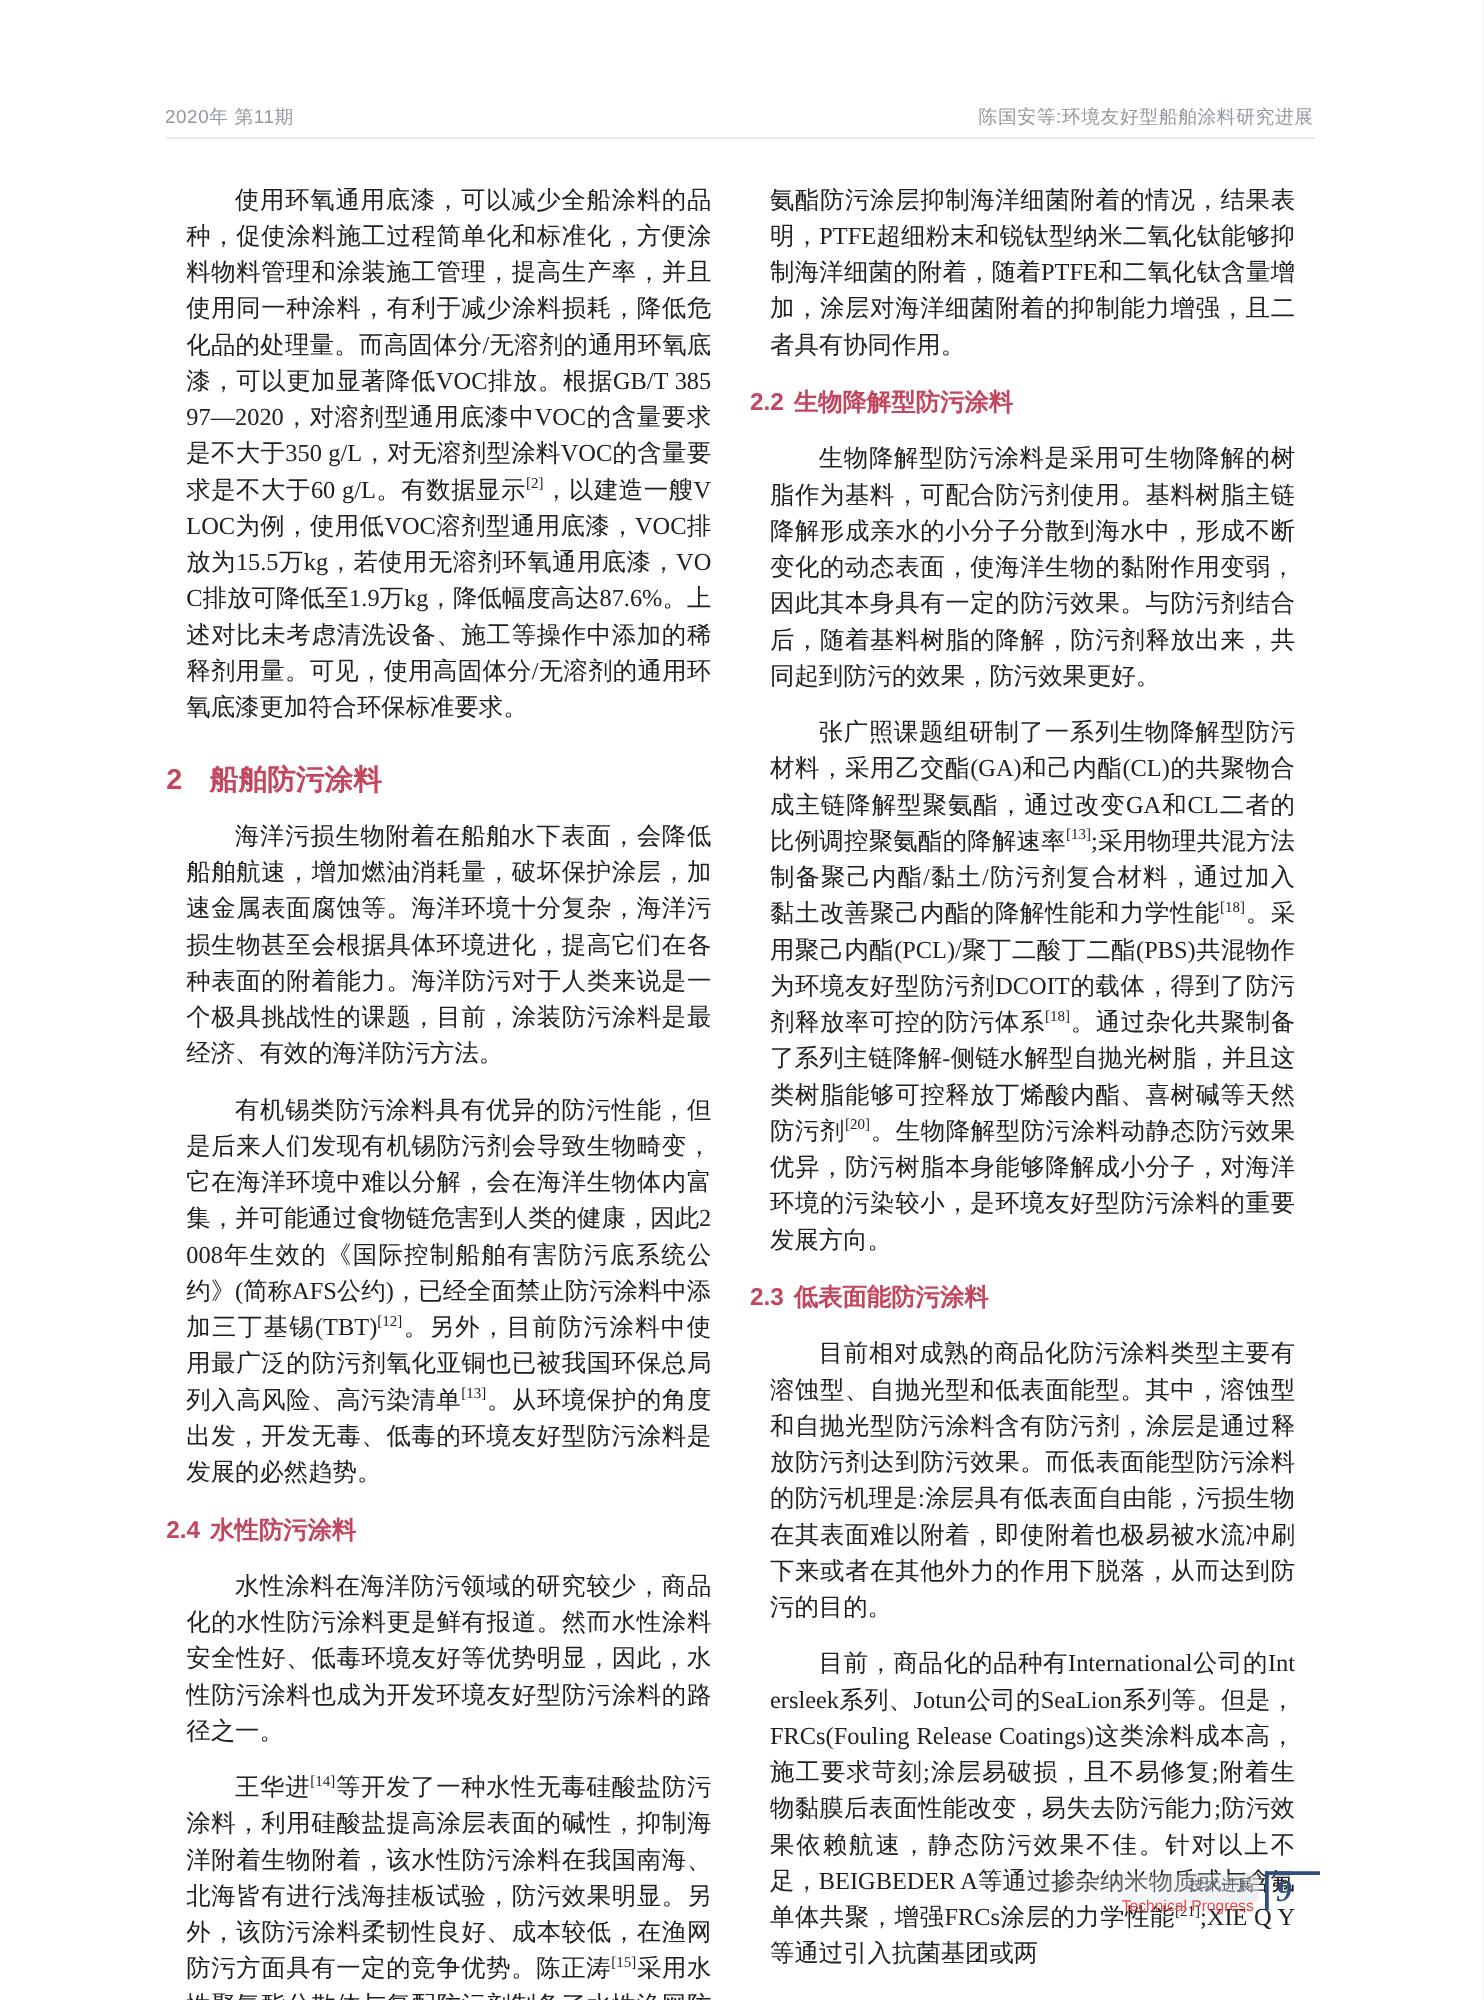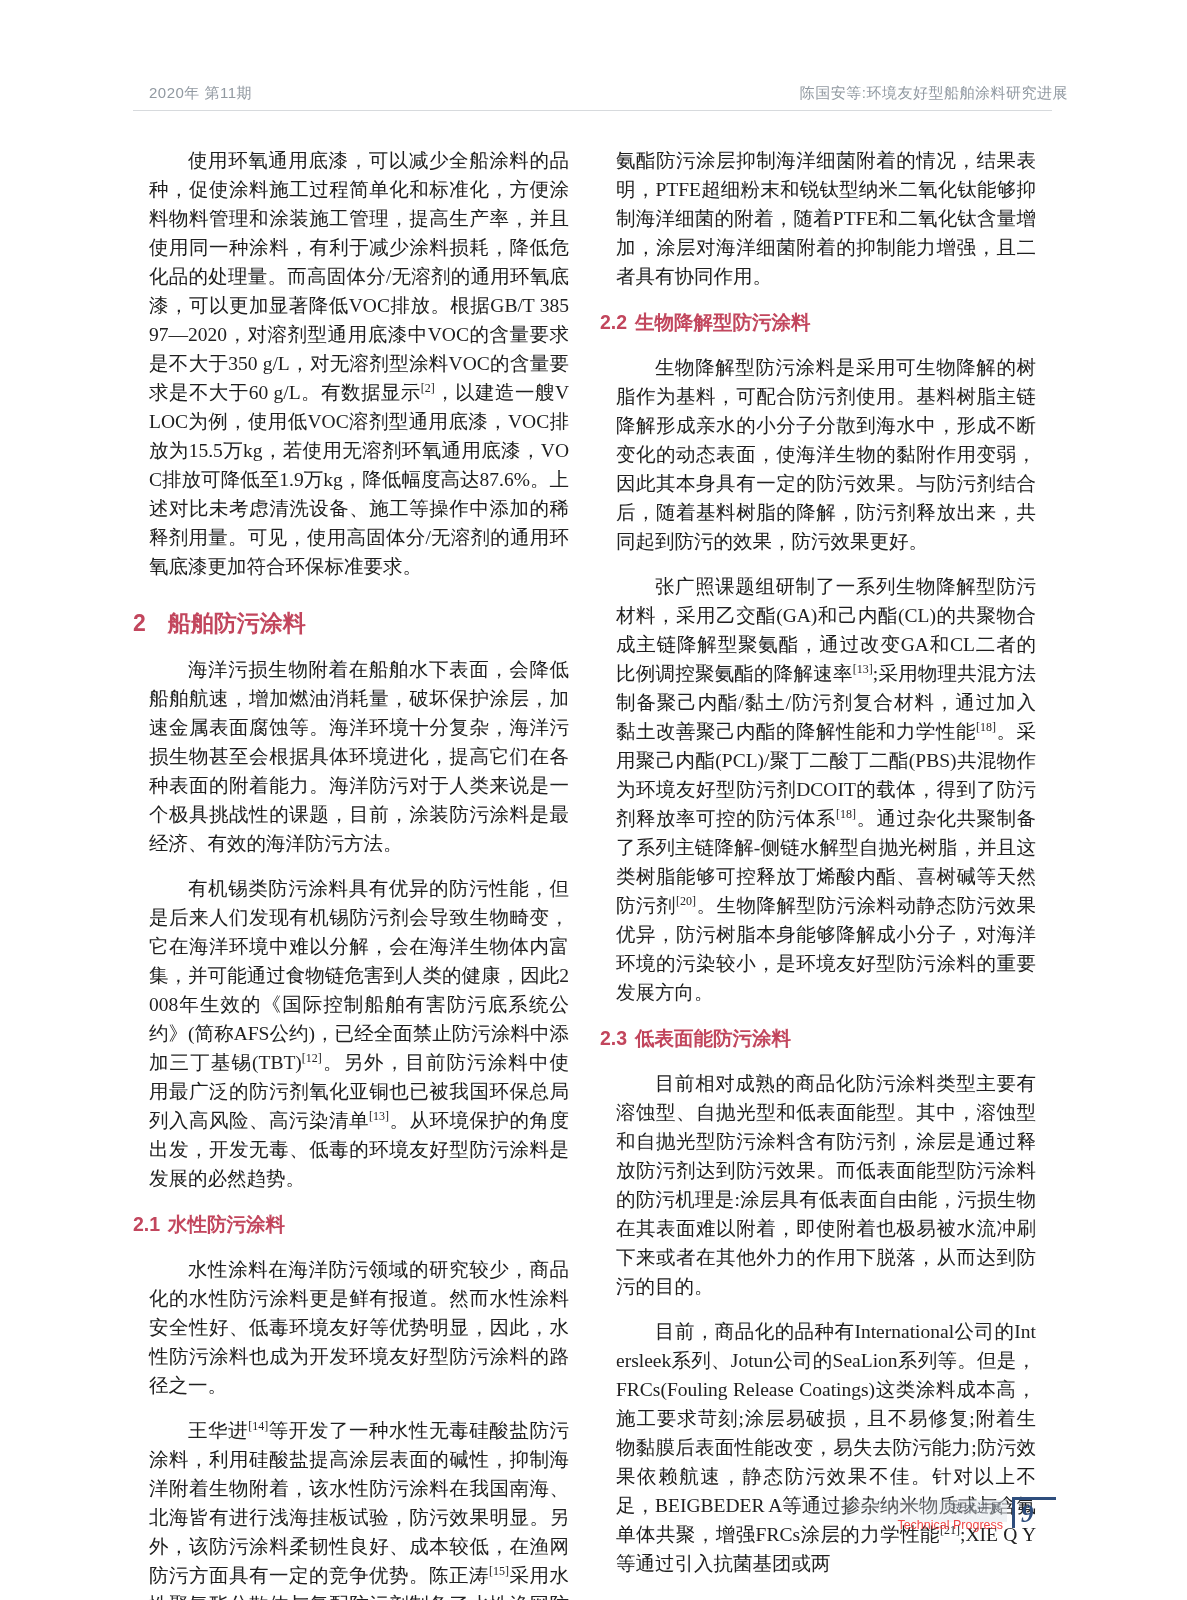--- a/index.html
+++ b/index.html
@@ -14,21 +14,21 @@
     position:relative;
     width:1187px;height:1600px;
     background:#ffffff;
     margin:0 auto;
     overflow:hidden;
     font-family:"Liberation Serif","DejaVu Serif",serif;
     color:var(--ink);
   }
   
   .header{
-    position:absolute;top:84px;left:149px;width:919px;
+    position:absolute;top:84px;left:132px;width:919px;
     display:flex;justify-content:space-between;align-items:baseline;
     font-family:"Liberation Sans","DejaVu Sans",sans-serif;
     font-size:15px;color:var(--hdr-gray);letter-spacing:.5px;
   }
   .header-rule{
     position:absolute;top:110px;left:133px;width:919px;height:1px;
     background:var(--rule);
   }
   
   .content{
@@ -98,21 +98,21 @@
     <span>陈国安等:环境友好型船舶涂料研究进展</span>
   </div>
   <div class="header-rule"></div>
 
   <div class="content">
     <div class="col">
         <p class="para">使用环氧通用底漆，可以减少全船涂料的品种，促使涂料施工过程简单化和标准化，方便涂料物料管理和涂装施工管理，提高生产率，并且使用同一种涂料，有利于减少涂料损耗，降低危化品的处理量。而高固体分/无溶剂的通用环氧底漆，可以更加显著降低VOC排放。根据GB/T 38597—2020，对溶剂型通用底漆中VOC的含量要求是不大于350 g/L，对无溶剂型涂料VOC的含量要求是不大于60 g/L。有数据显示<sup>[2]</sup>，以建造一艘VLOC为例，使用低VOC溶剂型通用底漆，VOC排放为15.5万kg，若使用无溶剂环氧通用底漆，VOC排放可降低至1.9万kg，降低幅度高达87.6%。上述对比未考虑清洗设备、施工等操作中添加的稀释剂用量。可见，使用高固体分/无溶剂的通用环氧底漆更加符合环保标准要求。</p>
         <div class="sec-h1"><span class="sec-num">2</span><span class="sec-title">船舶防污涂料</span></div>
         <p class="para">海洋污损生物附着在船舶水下表面，会降低船舶航速，增加燃油消耗量，破坏保护涂层，加速金属表面腐蚀等。海洋环境十分复杂，海洋污损生物甚至会根据具体环境进化，提高它们在各种表面的附着能力。海洋防污对于人类来说是一个极具挑战性的课题，目前，涂装防污涂料是最经济、有效的海洋防污方法。</p>
         <p class="para">有机锡类防污涂料具有优异的防污性能，但是后来人们发现有机锡防污剂会导致生物畸变，它在海洋环境中难以分解，会在海洋生物体内富集，并可能通过食物链危害到人类的健康，因此2008年生效的《国际控制船舶有害防污底系统公约》(简称AFS公约)，已经全面禁止防污涂料中添加三丁基锡(TBT)<sup>[12]</sup>。另外，目前防污涂料中使用最广泛的防污剂氧化亚铜也已被我国环保总局列入高风险、高污染清单<sup>[13]</sup>。从环境保护的角度出发，开发无毒、低毒的环境友好型防污涂料是发展的必然趋势。</p>
-        <div class="sec-h2"><span class="sec-num">2.1</span><span class="sec-title">水性防污涂料</span></div>
+        <div class="sec-h2"><span class="sec-num">2.4</span><span class="sec-title">水性防污涂料</span></div>
         <p class="para">水性涂料在海洋防污领域的研究较少，商品化的水性防污涂料更是鲜有报道。然而水性涂料安全性好、低毒环境友好等优势明显，因此，水性防污涂料也成为开发环境友好型防污涂料的路径之一。</p>
         <p class="para">王华进<sup>[14]</sup>等开发了一种水性无毒硅酸盐防污涂料，利用硅酸盐提高涂层表面的碱性，抑制海洋附着生物附着，该水性防污涂料在我国南海、北海皆有进行浅海挂板试验，防污效果明显。另外，该防污涂料柔韧性良好、成本较低，在渔网防污方面具有一定的竞争优势。陈正涛<sup>[15]</sup>采用水性聚氨酯分散体与复配防污剂制备了水性渔网防污涂料，防污期效可达6个月以上，满足水产养殖业对防污的需求，可用于深海网箱的网衣、绳索等器具上。黄晓冬<sup>[7]</sup>等研究了水性聚</p>
       </div>
     <div class="col">
         <p class="para no-indent">氨酯防污涂层抑制海洋细菌附着的情况，结果表明，PTFE超细粉末和锐钛型纳米二氧化钛能够抑制海洋细菌的附着，随着PTFE和二氧化钛含量增加，涂层对海洋细菌附着的抑制能力增强，且二者具有协同作用。</p>
         <div class="sec-h2"><span class="sec-num">2.2</span><span class="sec-title">生物降解型防污涂料</span></div>
         <p class="para">生物降解型防污涂料是采用可生物降解的树脂作为基料，可配合防污剂使用。基料树脂主链降解形成亲水的小分子分散到海水中，形成不断变化的动态表面，使海洋生物的黏附作用变弱，因此其本身具有一定的防污效果。与防污剂结合后，随着基料树脂的降解，防污剂释放出来，共同起到防污的效果，防污效果更好。</p>
         <p class="para">张广照课题组研制了一系列生物降解型防污材料，采用乙交酯(GA)和己内酯(CL)的共聚物合成主链降解型聚氨酯，通过改变GA和CL二者的比例调控聚氨酯的降解速率<sup>[13]</sup>;采用物理共混方法制备聚己内酯/黏土/防污剂复合材料，通过加入黏土改善聚己内酯的降解性能和力学性能<sup>[18]</sup>。采用聚己内酯(PCL)/聚丁二酸丁二酯(PBS)共混物作为环境友好型防污剂DCOIT的载体，得到了防污剂释放率可控的防污体系<sup>[18]</sup>。通过杂化共聚制备了系列主链降解-侧链水解型自抛光树脂，并且这类树脂能够可控释放丁烯酸内酯、喜树碱等天然防污剂<sup>[20]</sup>。生物降解型防污涂料动静态防污效果优异，防污树脂本身能够降解成小分子，对海洋环境的污染较小，是环境友好型防污涂料的重要发展方向。</p>
         <div class="sec-h2"><span class="sec-num">2.3</span><span class="sec-title">低表面能防污涂料</span></div>
         <p class="para">目前相对成熟的商品化防污涂料类型主要有溶蚀型、自抛光型和低表面能型。其中，溶蚀型和自抛光型防污涂料含有防污剂，涂层是通过释放防污剂达到防污效果。而低表面能型防污涂料的防污机理是:涂层具有低表面自由能，污损生物在其表面难以附着，即使附着也极易被水流冲刷下来或者在其他外力的作用下脱落，从而达到防污的目的。</p>

